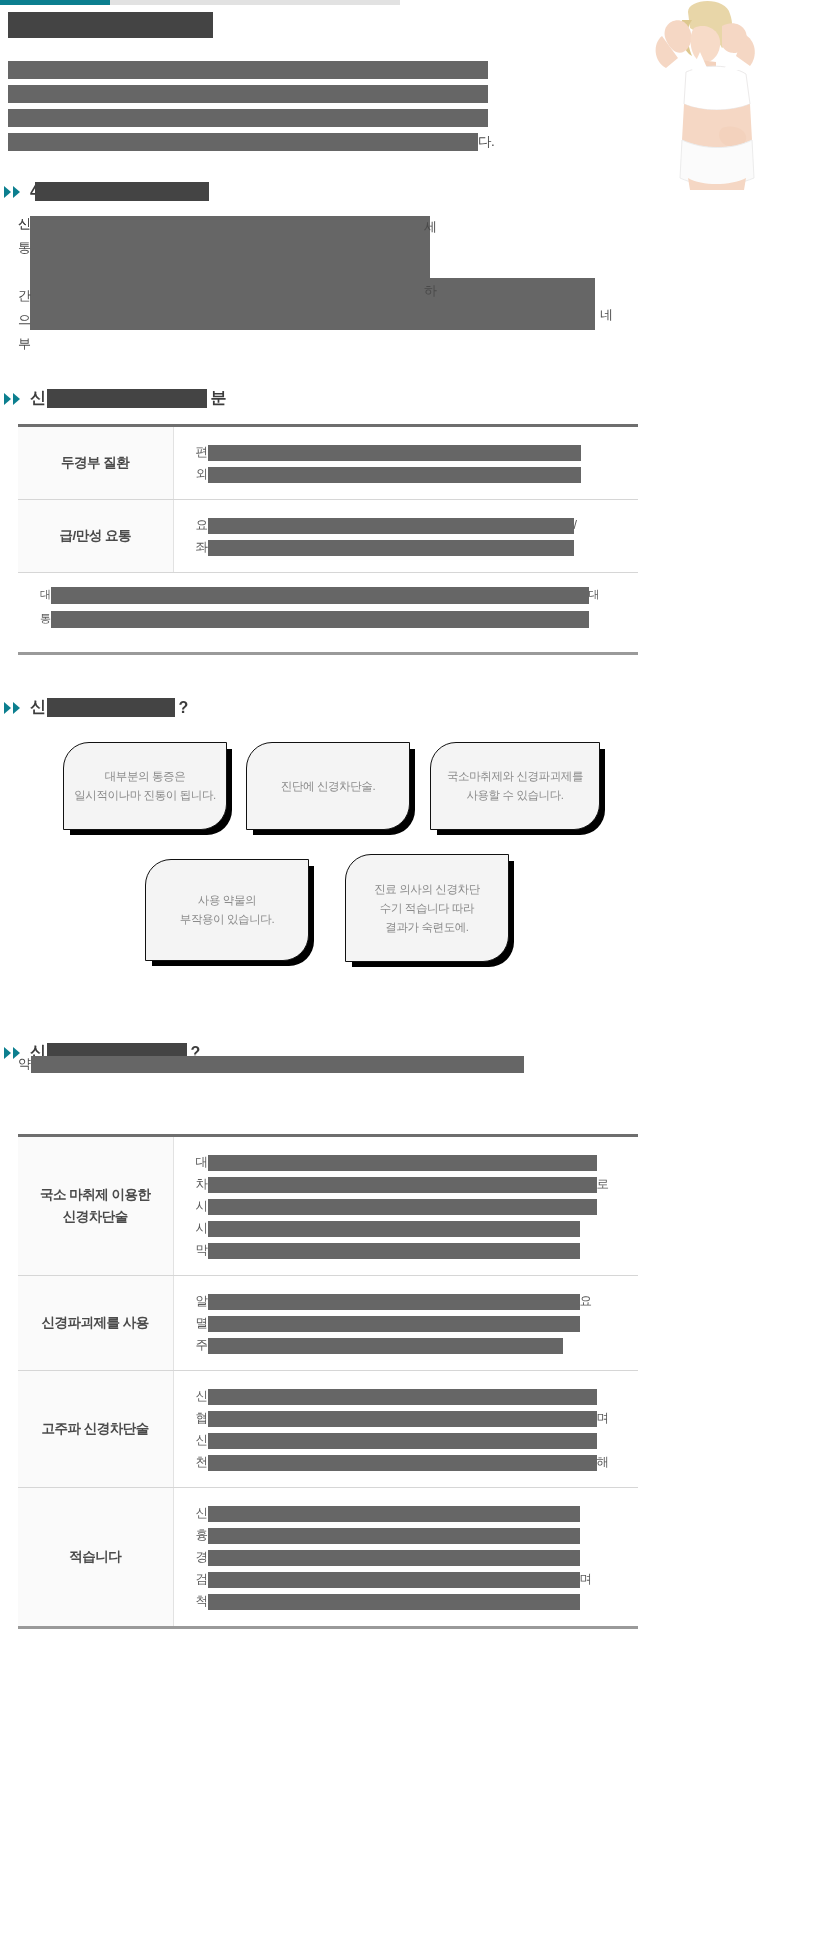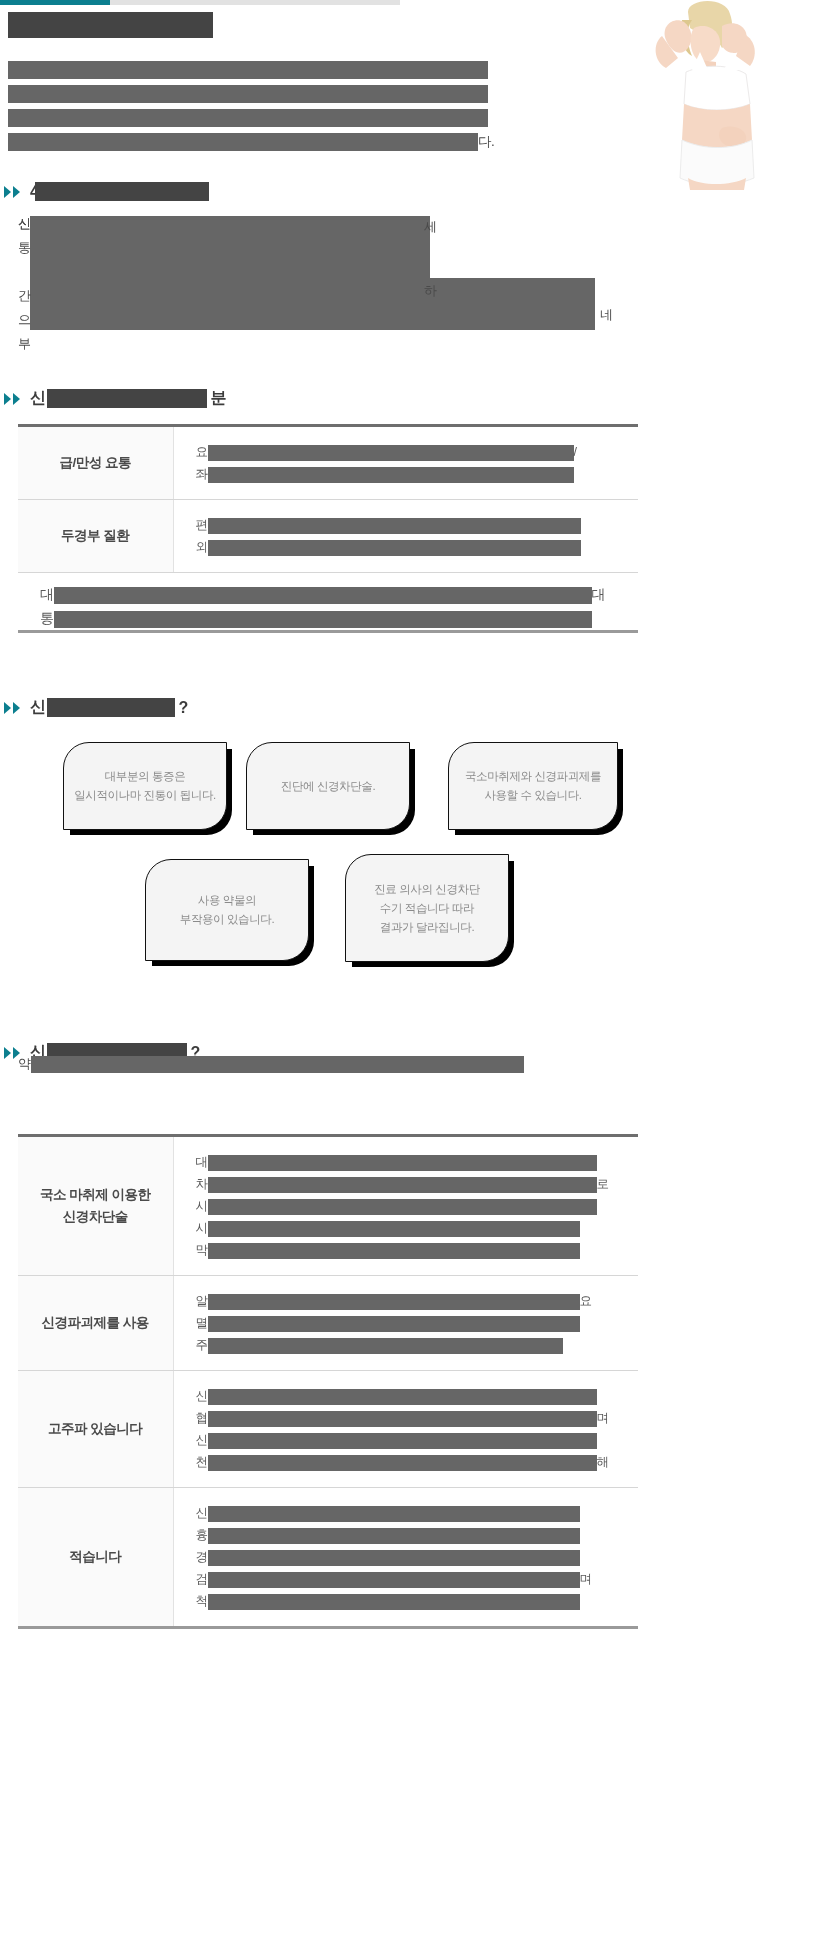--- a/index.html
+++ b/index.html
@@ -130,25 +130,25 @@
     letter-spacing: -0.4px;
   }
   .tbl td.val .redact { height: 16px; }
   .tbl.bot-thick { border-bottom: 3px solid #9a9a9a; }
   .tbl tr.last td { border-bottom: none; }
 
   .tbl-foot {
     position: absolute;
     left: 18px;
     width: 620px;
-    font-size: 14px;
+    font-size: 11px;
     line-height: 24px;
     color: #5a5a5a;
     letter-spacing: -0.4px;
-    padding: 10px 0 0 22px;
+    padding: 10px 0 22px 22px;
     border-bottom: 3px solid #9a9a9a;
   }
   .tbl-foot .redact { height: 17px; }
 
   
   .card {
     position: absolute;
     background: #f4f4f4;
     border: 1px solid #111111;
     display: flex;
@@ -258,31 +258,31 @@
       </svg>
   </span>
   <span>신</span>
   <span class="redact redact-dark" style="width:160px;height:19px;margin-left:-7px;">[REDACTED]</span>
   <span style="margin-left:-4px;">분</span>
 </div>
 
 <table class="tbl" style="top:424px;">
   <tbody>
     <tr>
+      <td class="lab">두경부 질환</td>
+      <td class="val">
+        <div class="nowrap">편<span class="redact" style="width:373px;"></span></div>
+        <div class="nowrap">외<span class="redact" style="width:373px;"></span></div>
+      </td>
+    </tr>
+    <tr>
       <td class="lab">급/만성 요통</td>
       <td class="val">
         <div class="nowrap">요<span class="redact" style="width:366px;"></span>/</div>
         <div class="nowrap">좌<span class="redact" style="width:366px;"></span></div>
-      </td>
-    </tr>
-    <tr>
-      <td class="lab">두경부 질환</td>
-      <td class="val">
-        <div class="nowrap">편<span class="redact" style="width:373px;"></span></div>
-        <div class="nowrap">외<span class="redact" style="width:373px;"></span></div>
       </td>
     </tr>
   </tbody>
 </table>
 
 <div class="tbl-foot" style="top:572px;">
   <div class="nowrap">대<span class="redact" style="width:538px;"></span>대</div>
   <div class="nowrap">통<span class="redact" style="width:538px;"></span></div>
 </div>
 
@@ -302,38 +302,38 @@
   <div>
     <div>대부분의 통증은</div>
     <div>일시적이나마 진통이 됩니다.</div>
   </div>
 </div>
 <div class="card" style="left:246px; top:742px; width:164px; height:88px;">
   <div>
     <div>진단에 신경차단술.</div>
   </div>
 </div>
-<div class="card" style="left:430px; top:742px; width:170px; height:88px;margin-left:18px;">
+<div class="card" style="left:430px; top:742px; width:170px; height:88px;">
   <div>
     <div>국소마취제와 신경파괴제를</div>
     <div>사용할 수 있습니다.</div>
   </div>
 </div>
 
 <div class="card" style="left:145px; top:859px; width:164px; height:102px;">
   <div>
     <div>사용 약물의</div>
     <div>부작용이 있습니다.</div>
   </div>
 </div>
 <div class="card" style="left:345px; top:854px; width:164px; height:108px;">
   <div>
     <div>진료 의사의 신경차단</div>
     <div>수기 적습니다 따라</div>
-    <div>결과가 달라집니다.</div>
+    <div>결과가 숙련도에.</div>
   </div>
 </div>
 
 <div class="sec-head" style="top:1042px;">
   <span class="chev">
     <svg width="18" height="14" viewBox="0 0 18 14">
         <path d="M0 1 L7 7 L0 13 Z" fill="#0c7f8f"></path>
         <path d="M9 1 L16 7 L9 13 Z" fill="#0c7f8f"></path>
       </svg>
   </span>
@@ -366,21 +366,21 @@
         <div>신경파괴제를 사용</div>
       </td>
       <td class="val">
         <div class="nowrap">알<span class="redact" style="width:372px;"></span>요</div>
         <div class="nowrap">멸<span class="redact" style="width:372px;"></span></div>
         <div class="nowrap">주<span class="redact" style="width:355px;"></span></div>
       </td>
     </tr>
     <tr>
       <td class="lab">
-        <div>고주파 있습니다</div>
+        <div>고주파 신경차단술</div>
       </td>
       <td class="val">
         <div class="nowrap">신<span class="redact" style="width:389px;"></span></div>
         <div class="nowrap">협<span class="redact" style="width:389px;"></span>며</div>
         <div class="nowrap">신<span class="redact" style="width:389px;"></span></div>
         <div class="nowrap">천<span class="redact" style="width:389px;"></span>해</div>
       </td>
     </tr>
     <tr class="last">
       <td class="lab">

